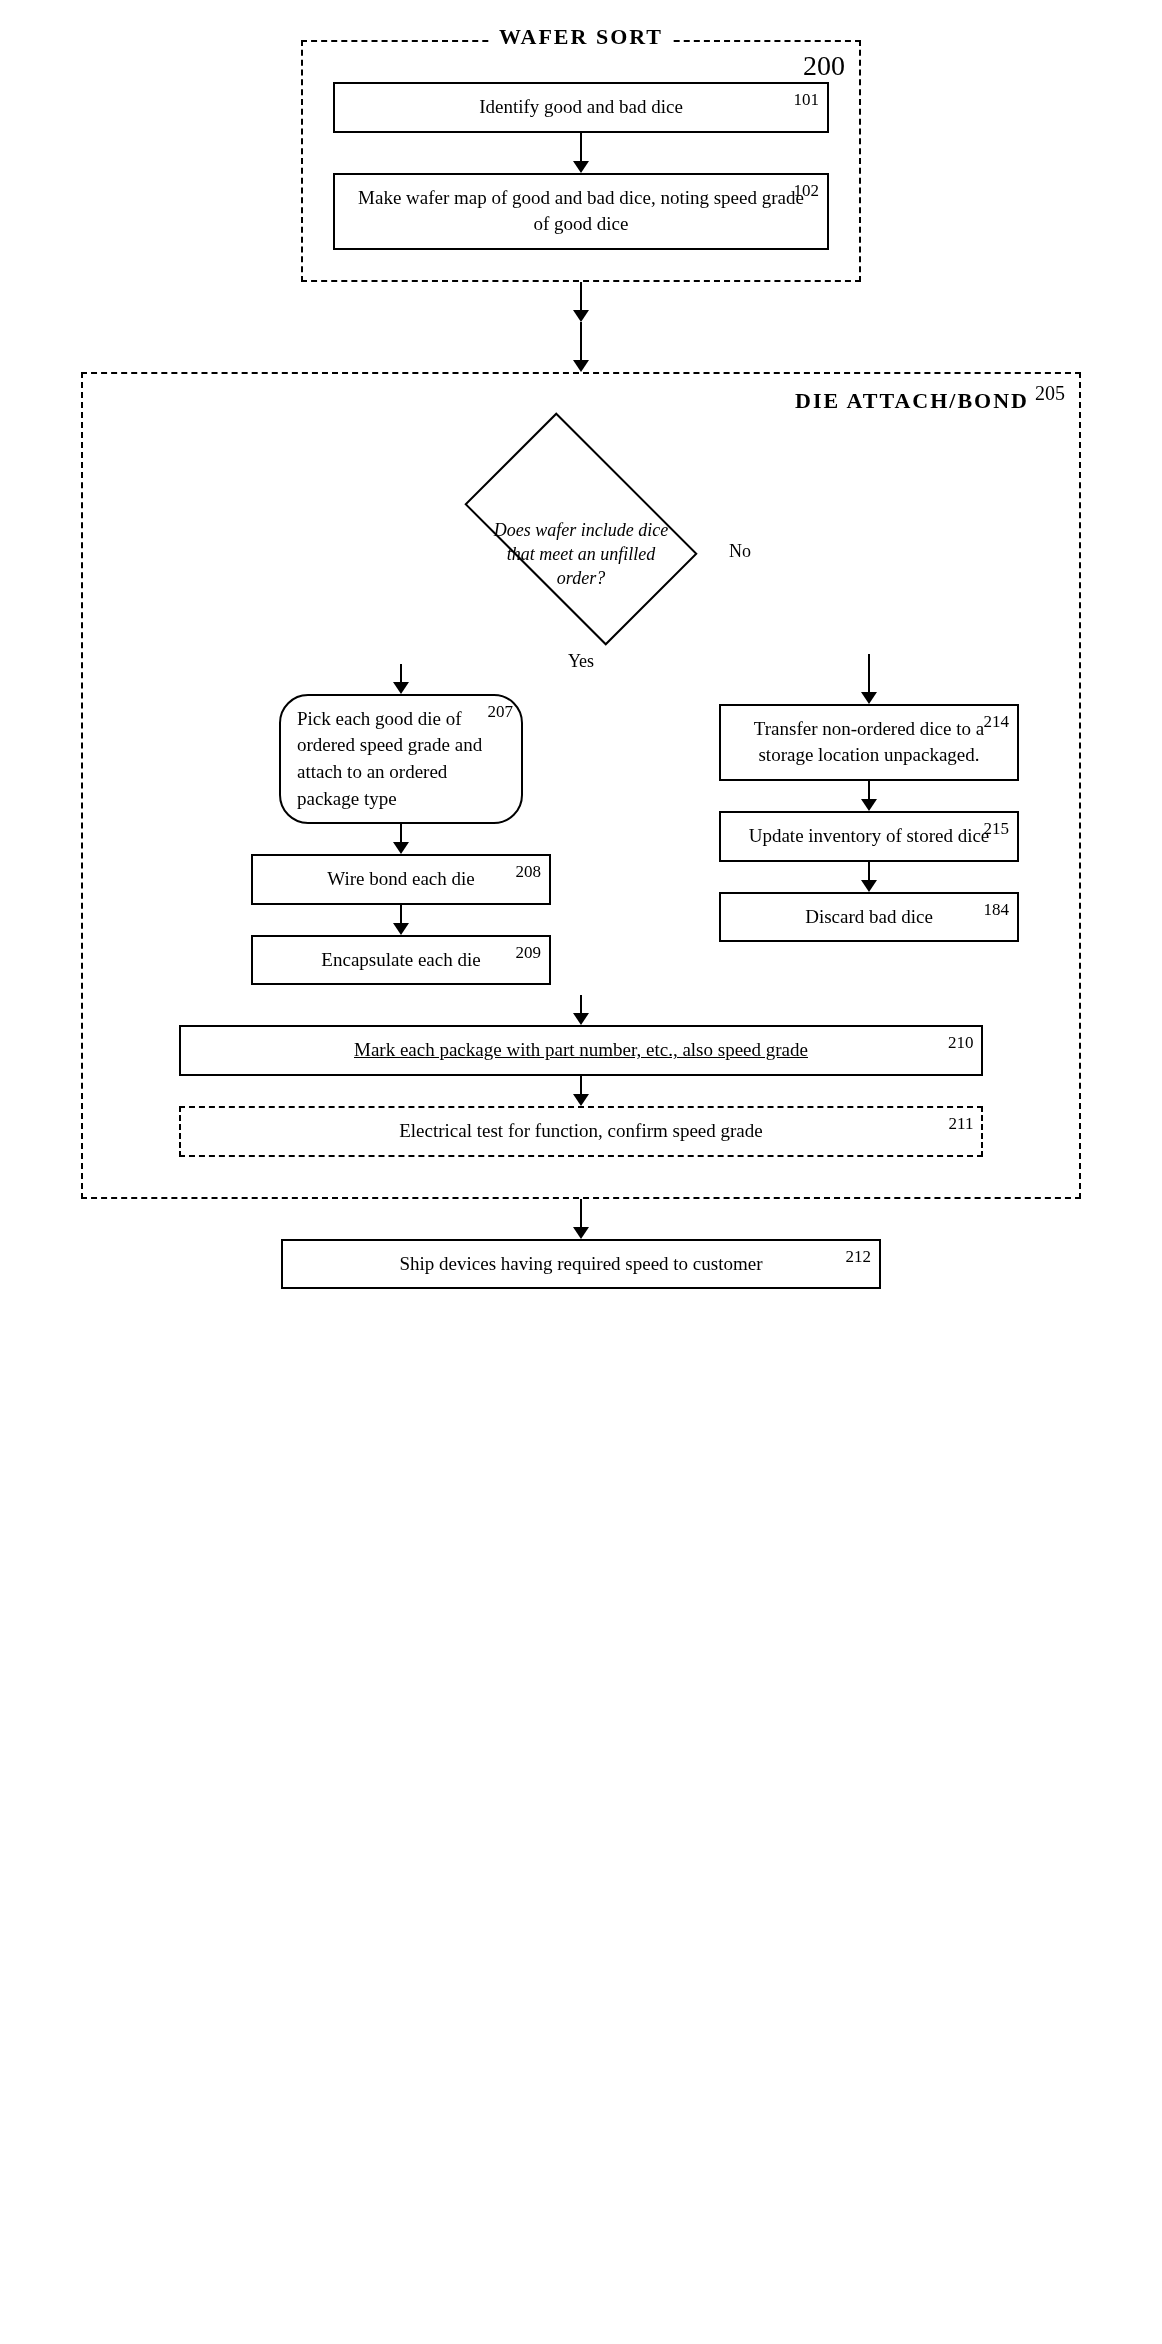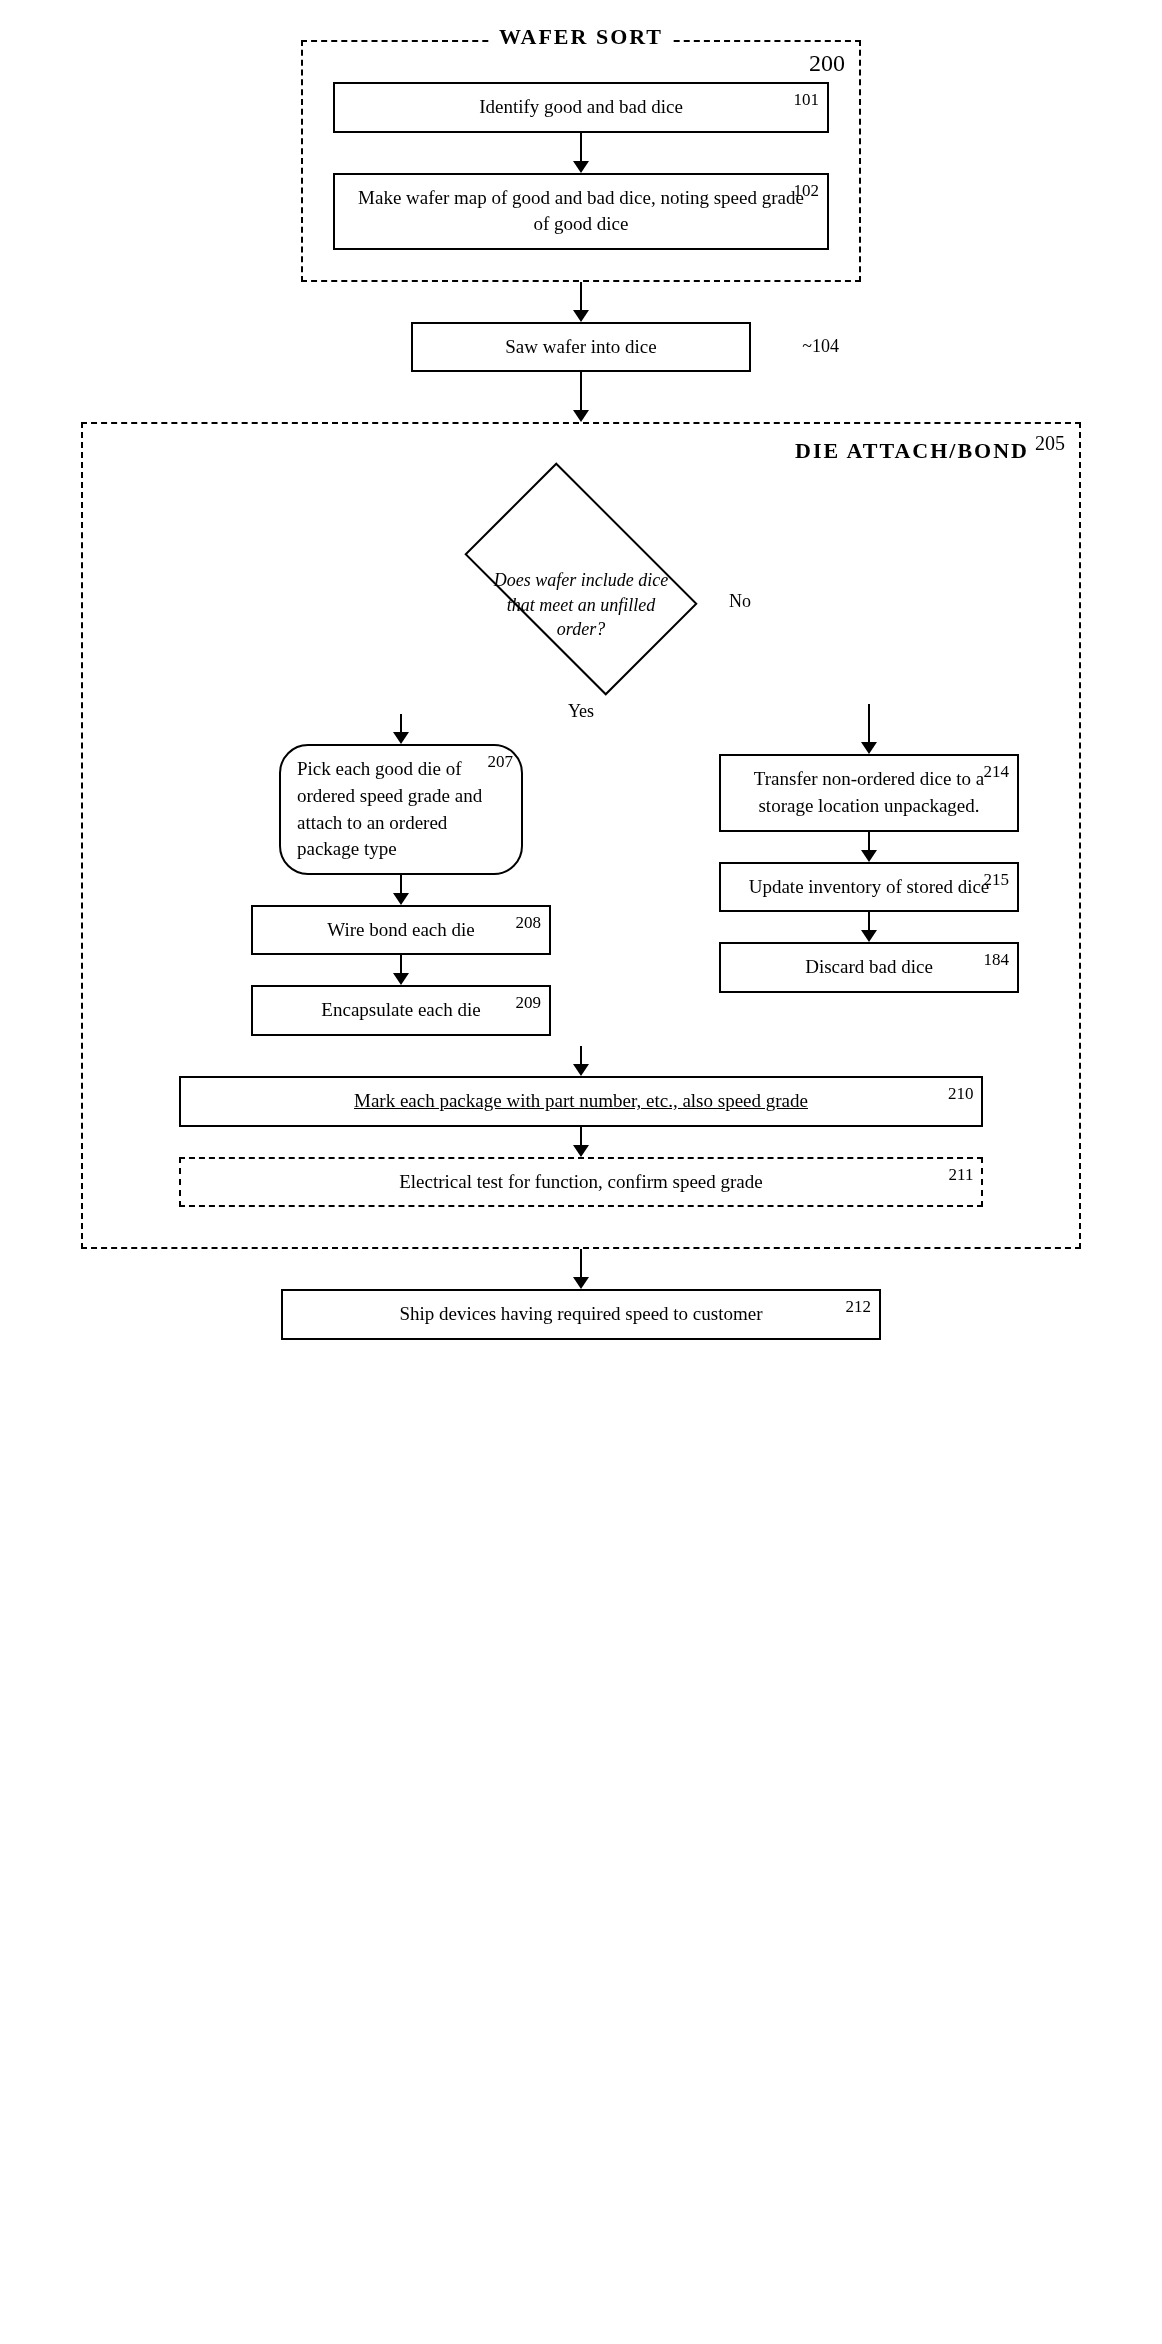--- a/index.html
+++ b/index.html
@@ -38,21 +38,21 @@
       font-size: 22px;
       font-weight: bold;
       letter-spacing: 2px;
       white-space: nowrap;
     }
 
     .section-number {
       position: absolute;
       top: 8px;
       right: 14px;
-      font-size: 24px;
+      font-size: 28px;
     }
 
     
     .flow-box {
       border: 2px solid #000;
       background: #fff;
       text-align: center;
       padding: 10px 16px;
       font-size: 19px;
       position: relative;
@@ -176,24 +176,20 @@
         <span>Make wafer  map of  good and bad dice, noting speed grade of good dice</span>
         <span class="box-number">102</span>
       </div>
     </div>
 
     <div class="arrow-down" data-name="arrow-102-104" style="height:40px;">
       <div class="arrow-line" style="height:28px;"></div>
       <div class="arrow-head-down"></div>
     </div>
 
-    <div class="flow-box" data-name="box-104" style="width:340px; position:relative;">
-      <span>Saw wafer into dice</span>
-      <span style="position:absolute; top:50%; right:-90px; transform:translateY(-50%); font-size:18px;" data-name="box-104-number-label">~104</span>
-    </div>
 
   </div>
 
   <div style="display:flex; flex-direction:column; align-items:center; margin-top:0;">
 
     <div class="arrow-down" data-name="arrow-104-die" style="height:50px;">
       <div class="arrow-line" style="height:38px;"></div>
       <div class="arrow-head-down"></div>
     </div>
 

